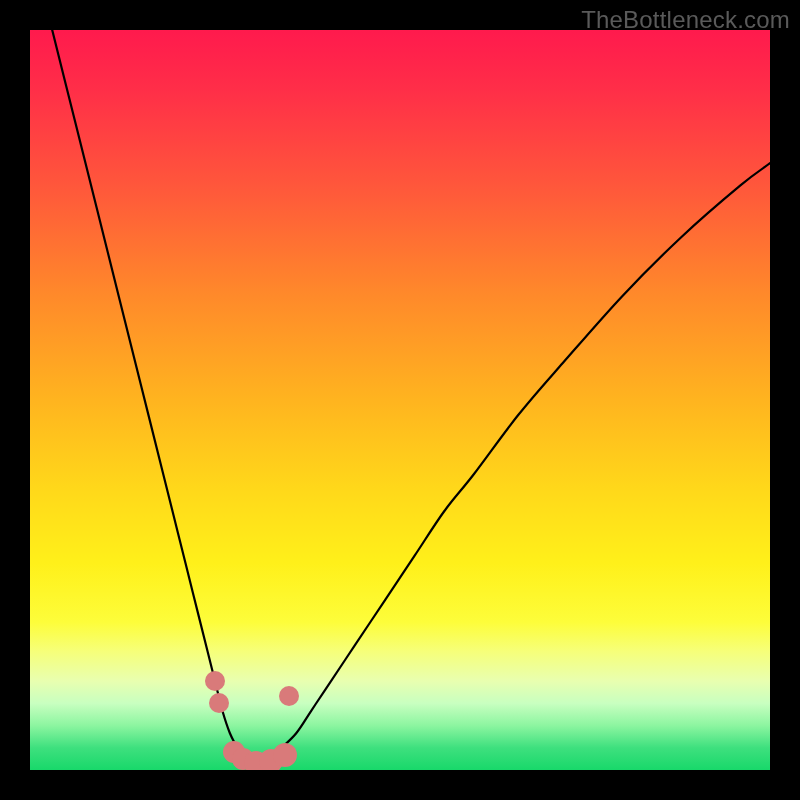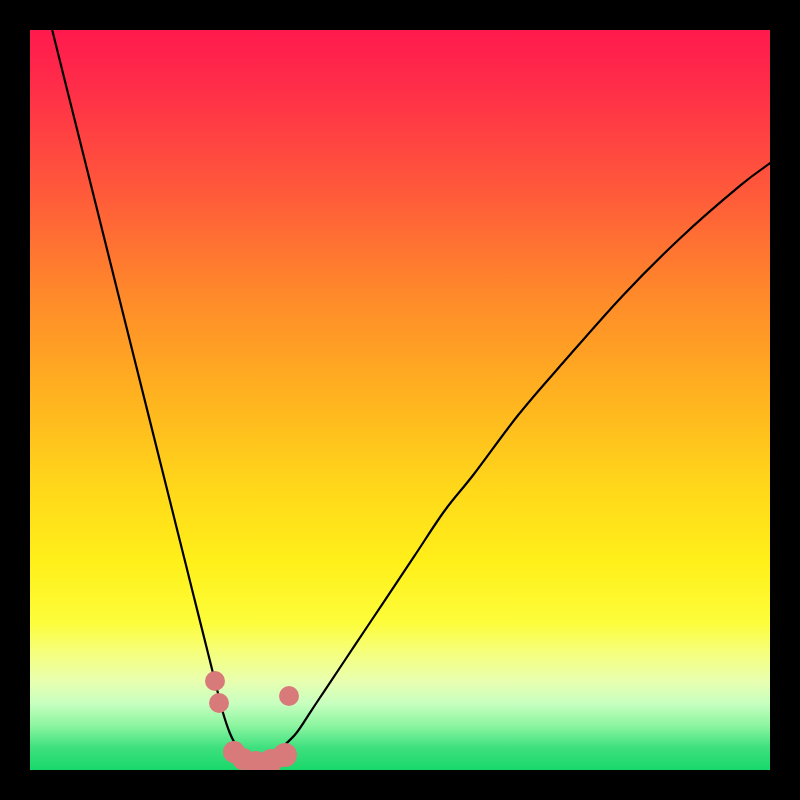--- a/index.html
+++ b/index.html
@@ -69,20 +69,21 @@
     font-weight: 500;
     color: #5a5a5a;
     letter-spacing: 0.2px;
     user-select: none;
   }
 </style>
 </head>
 <body>
 
 <div class="frame">
+  <div class="watermark">TheBottleneck.com</div>
 
   <div class="plot-area">
     <div class="gradient"></div>
 
     <svg class="curve" viewBox="0 0 740 740" preserveAspectRatio="none">
       <path id="curve-path" fill="none" stroke="#000" stroke-width="2.2" stroke-linejoin="round" stroke-linecap="round" d="M 22.2 0.0 C 25.9 14.8, 37.0 59.2, 44.4 88.8 C 51.8 118.4, 59.2 148.0, 66.6 177.6 C 74.0 207.2, 81.4 236.8, 88.8 266.4 C 96.2 296.0, 103.6 325.6, 111.0 355.2 C 118.4 384.8, 127.0 419.3, 133.2 444.0 C 139.4 468.7, 143.1 483.5, 148.0 503.2 C 152.9 522.9, 157.9 542.7, 162.8 562.4 C 167.7 582.1, 173.9 606.8, 177.6 621.6 C 181.3 636.4, 182.5 641.3, 185.0 651.2 C 187.5 661.1, 189.9 672.2, 192.4 680.8 C 194.9 689.4, 197.3 696.8, 199.8 703.0 C 202.3 709.2, 204.7 712.9, 207.2 717.8 C 209.7 722.7, 212.1 728.9, 214.6 732.6 C 217.1 736.3, 219.5 738.8, 222.0 740.0 C 224.5 741.2, 226.9 741.2, 229.4 740.0 C 231.9 738.8, 234.3 735.1, 236.8 732.6 C 239.3 730.1, 241.7 727.7, 244.2 725.2 C 246.7 722.7, 247.9 721.5, 251.6 717.8 C 255.3 714.1, 261.5 709.2, 266.4 703.0 C 271.3 696.8, 276.3 688.2, 281.2 680.8 C 286.1 673.4, 288.6 669.7, 296.0 658.6 C 303.4 647.5, 315.7 629.0, 325.6 614.2 C 335.5 599.4, 345.3 584.6, 355.2 569.8 C 365.1 555.0, 374.9 540.2, 384.8 525.4 C 394.7 510.6, 404.5 494.6, 414.4 481.0 C 424.3 467.4, 431.7 460.0, 444.0 444.0 C 456.3 428.0, 473.6 403.3, 488.4 384.8 C 503.2 366.3, 515.5 352.7, 532.8 333.0 C 550.1 313.3, 572.3 287.4, 592.0 266.4 C 611.7 245.4, 631.5 225.7, 651.2 207.2 C 670.9 188.7, 695.6 167.7, 710.4 155.4 C 725.2 143.1, 735.1 136.9, 740.0 133.2"></path>
     </svg>
 
     <div class="markers" id="markers">
         <div class="marker" style="width: 20px; height: 20px; left: 185px; top: 651.2px;"></div>

